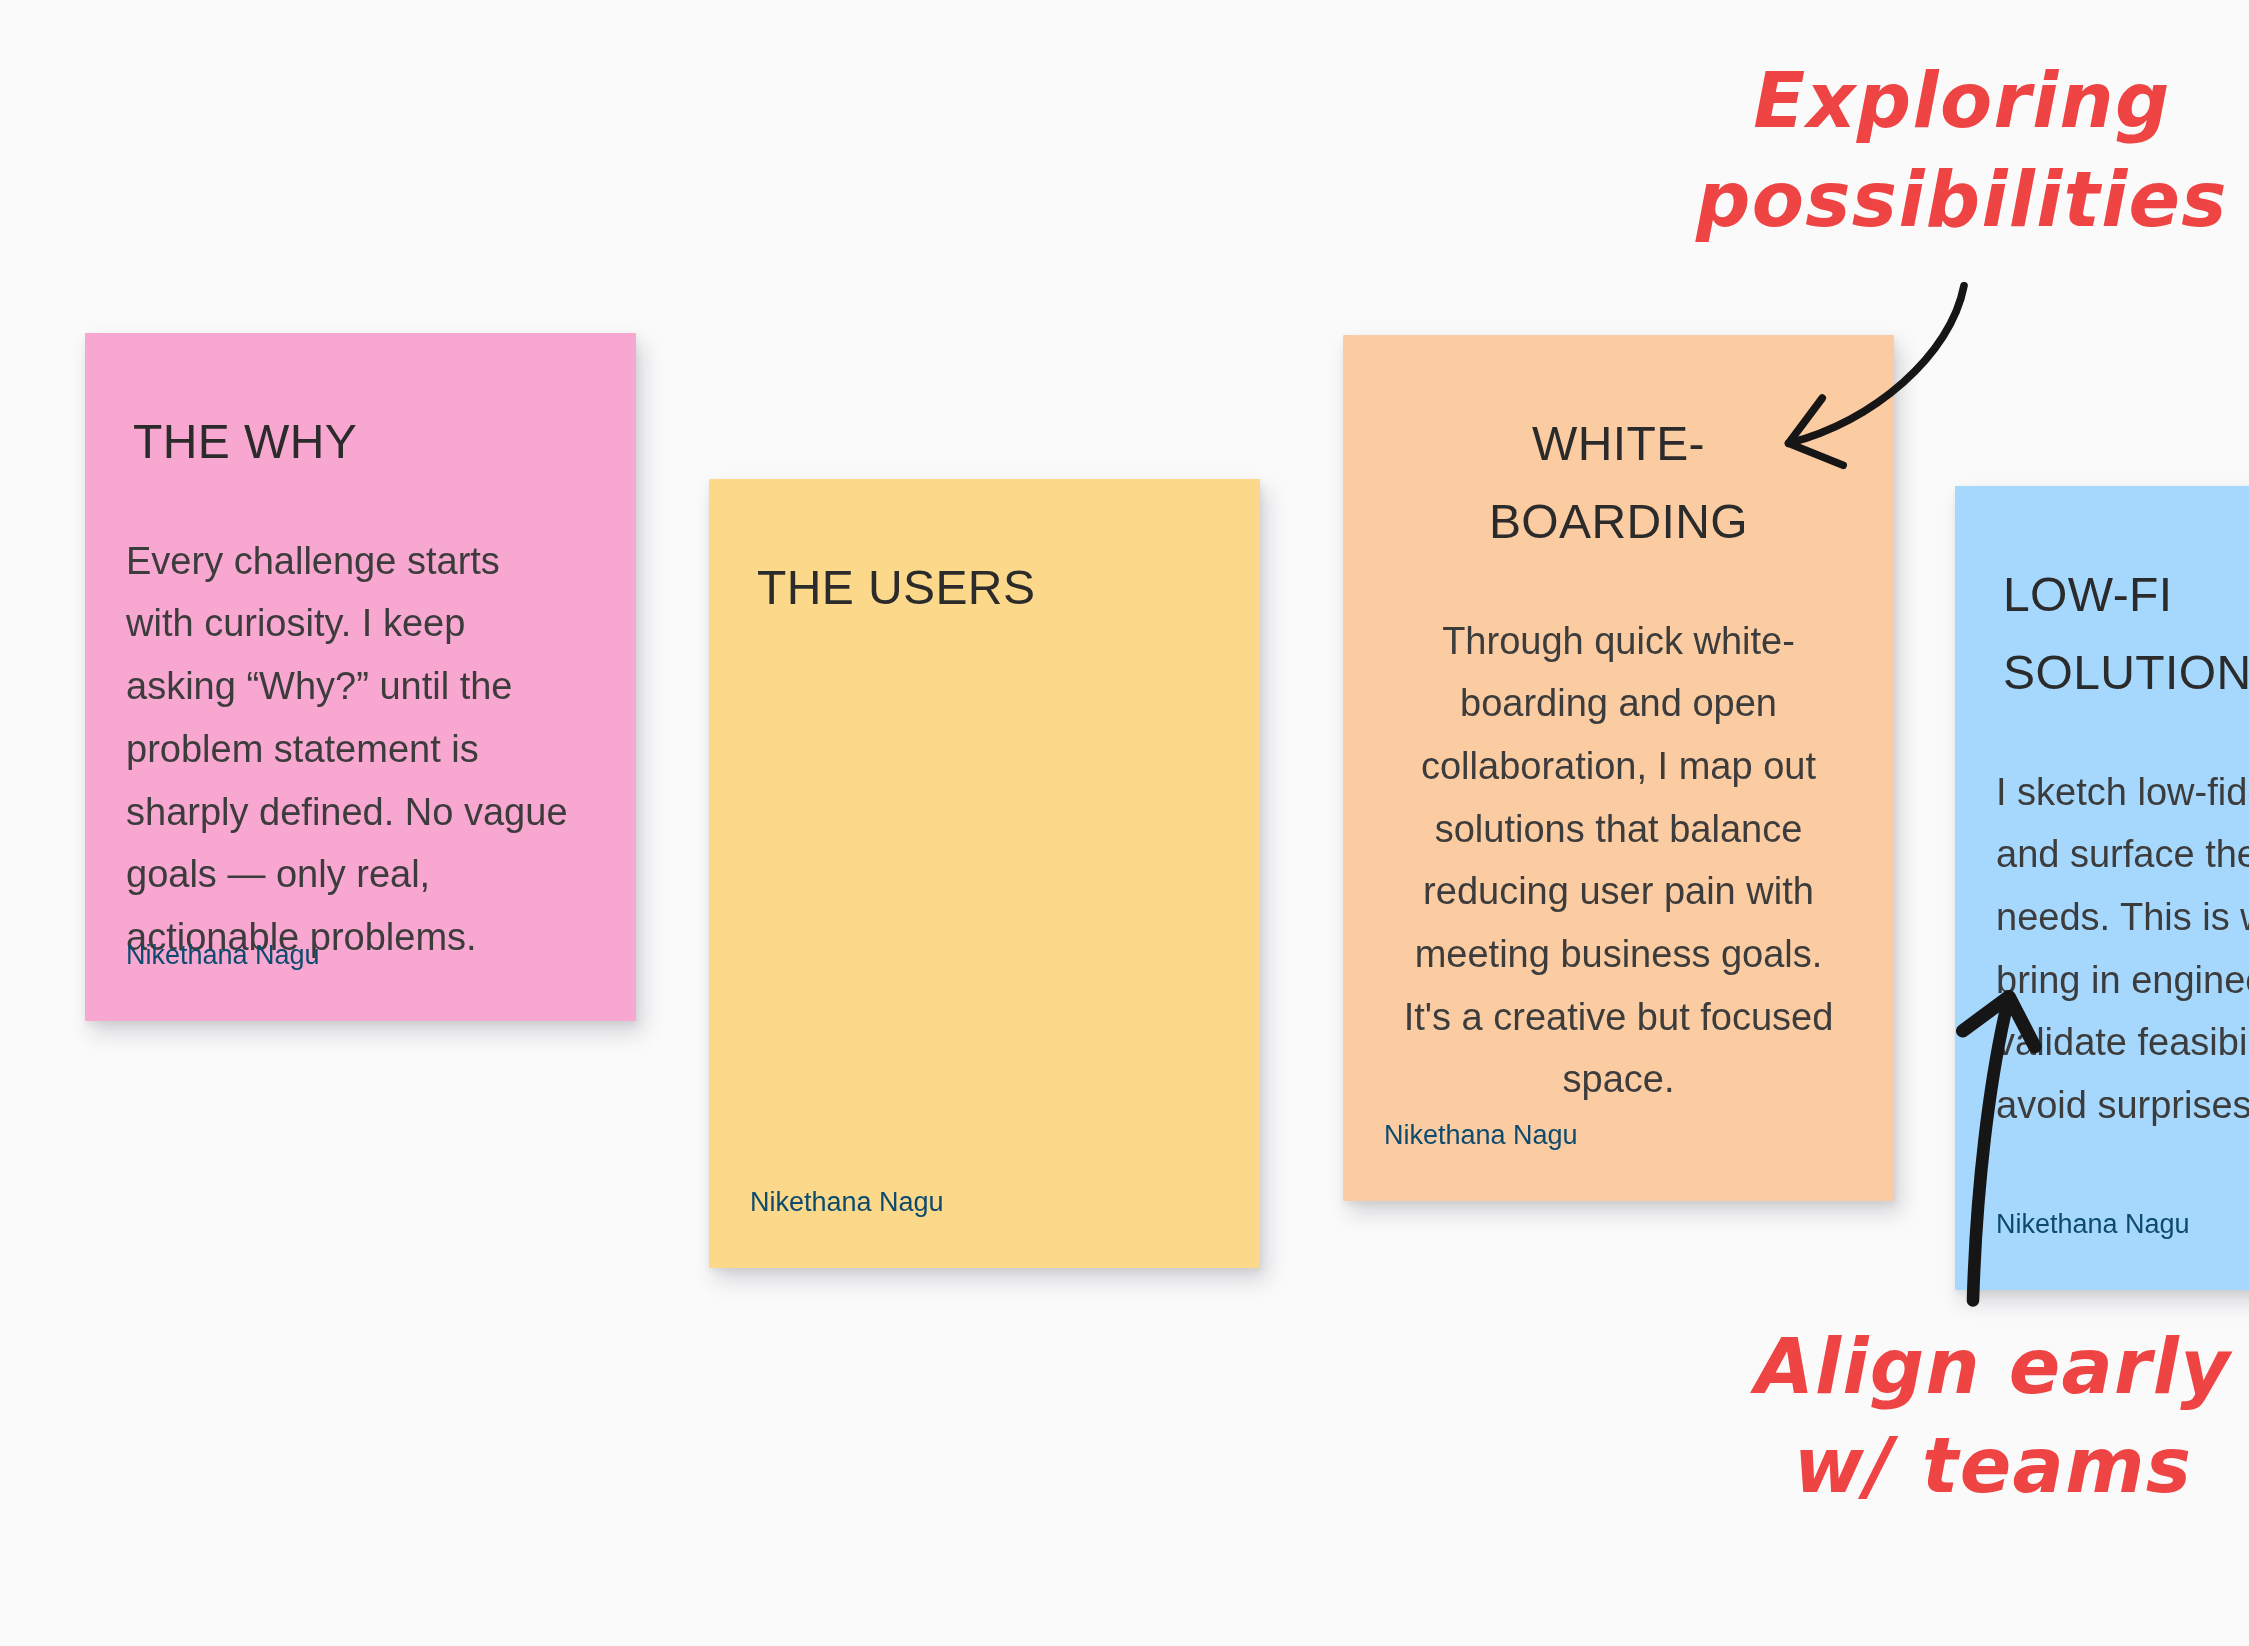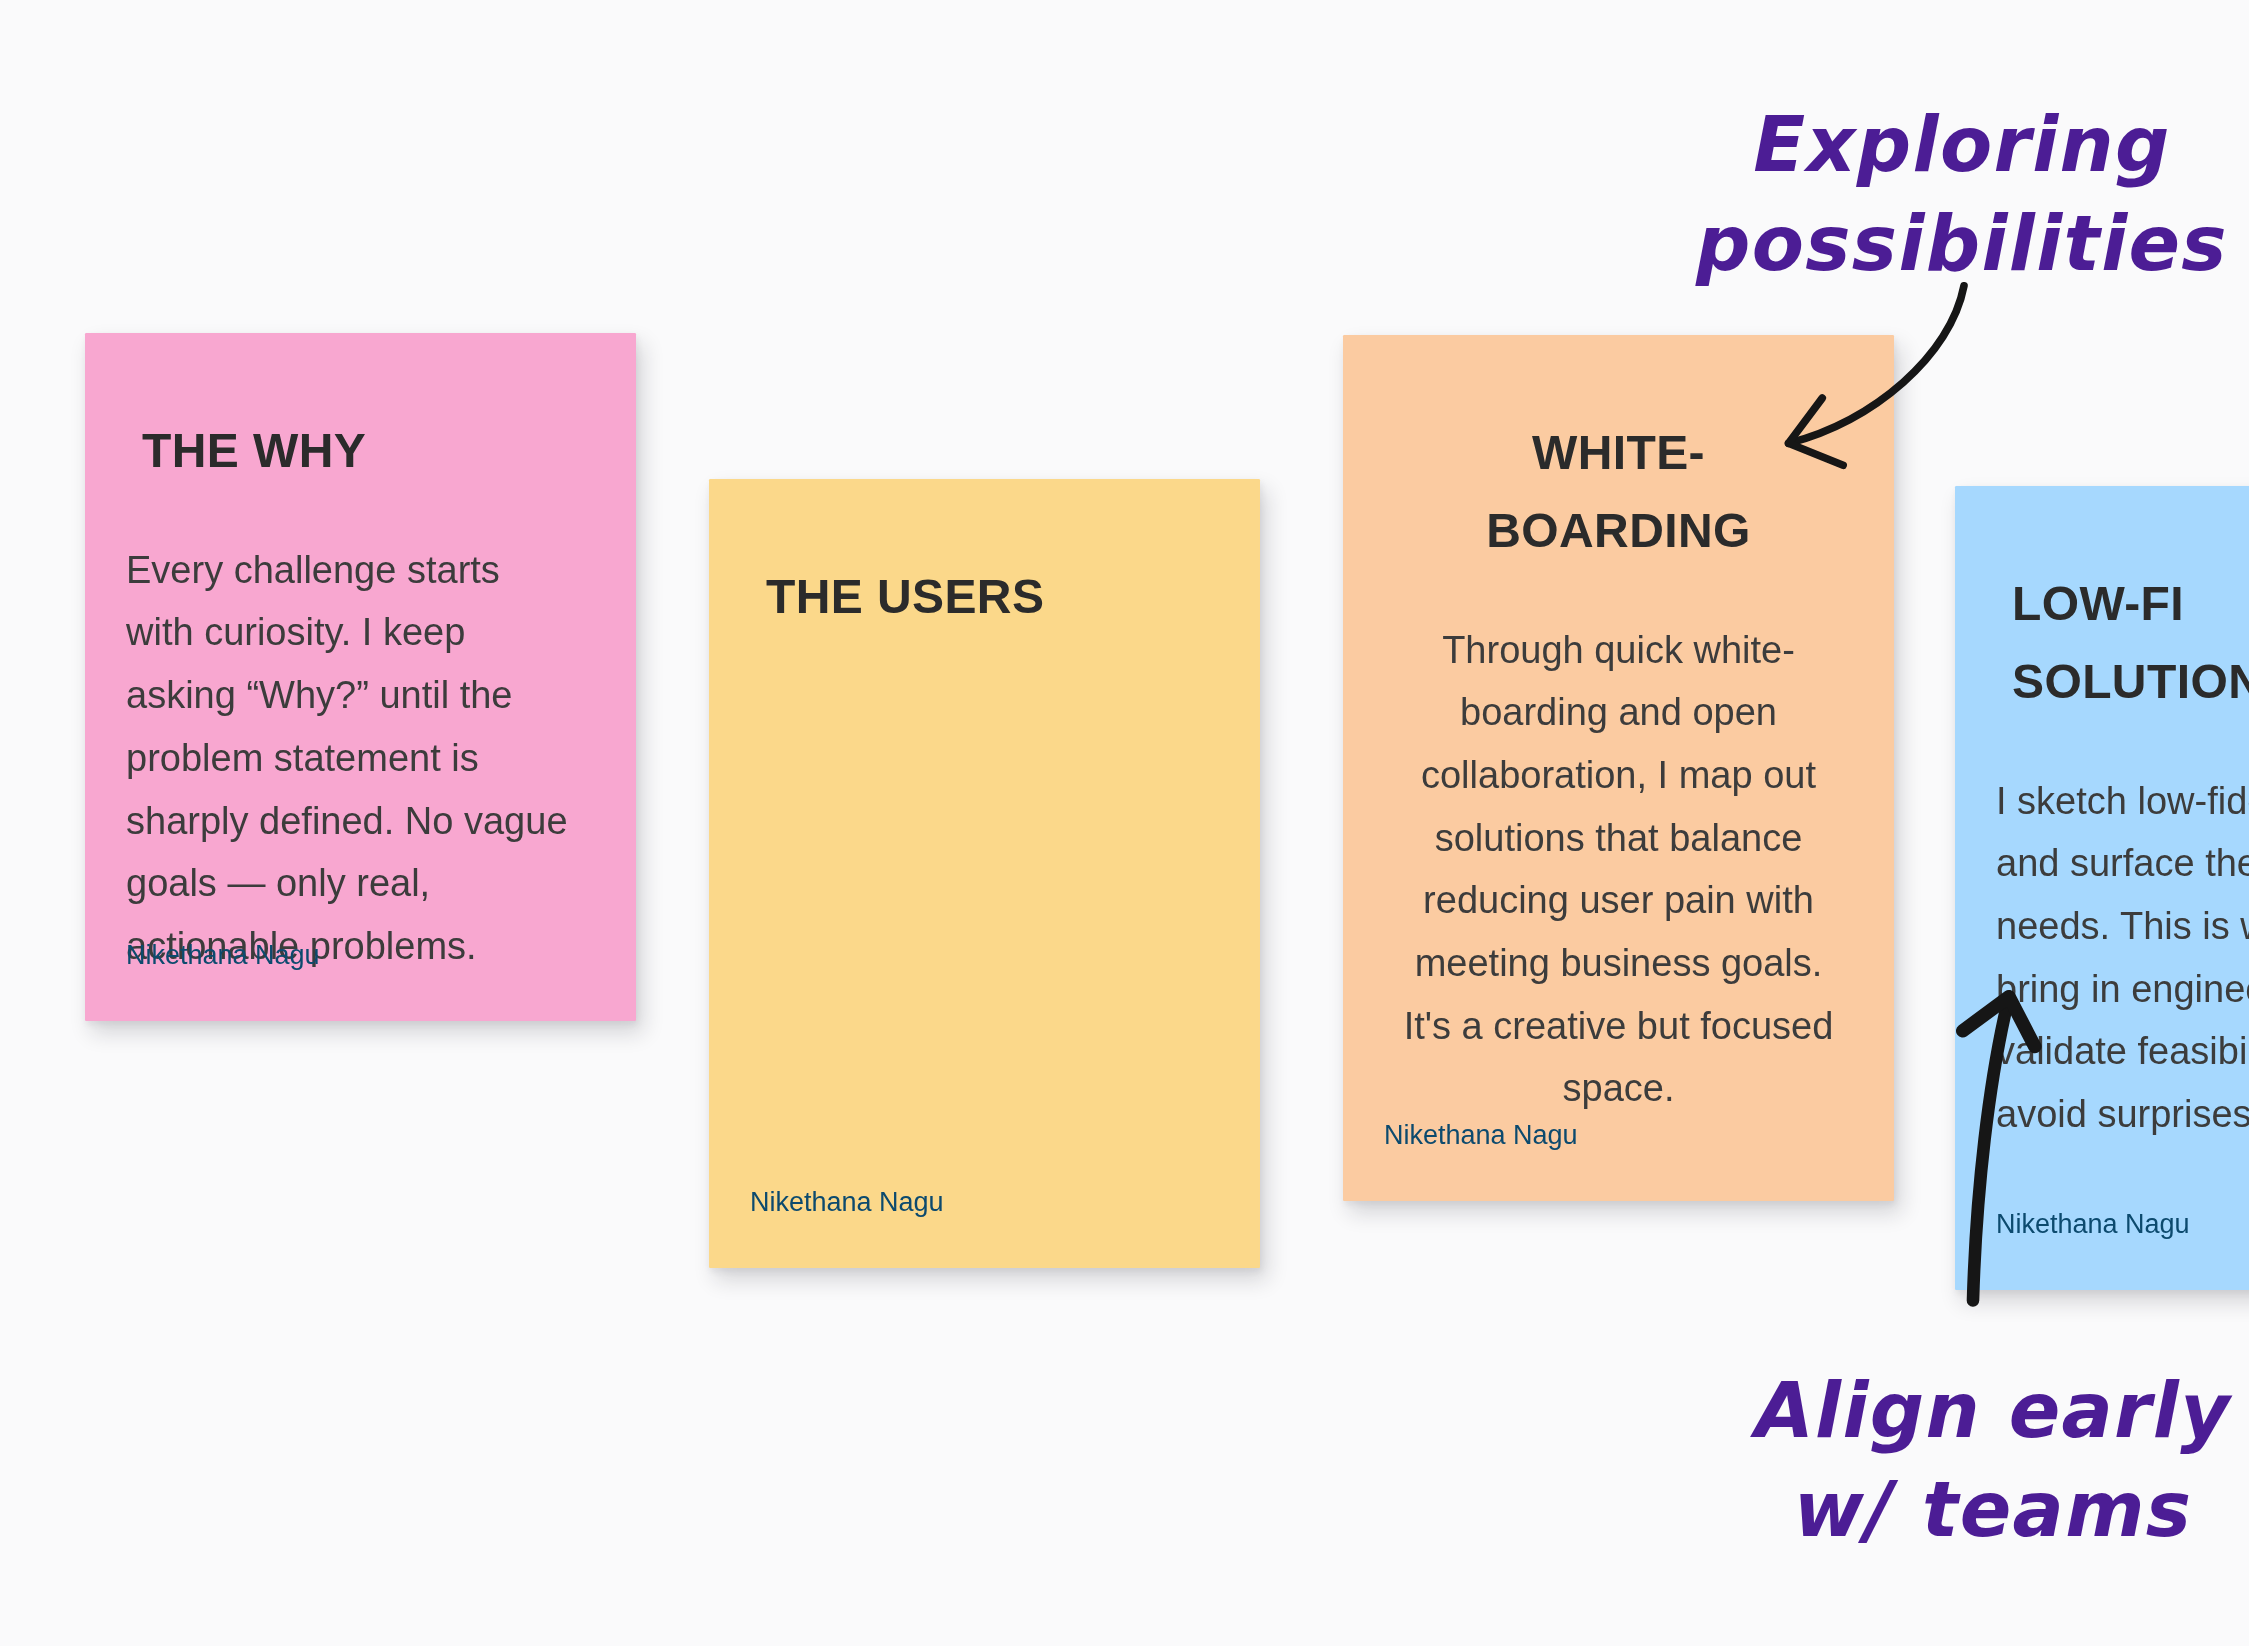--- a/index.html
+++ b/index.html
@@ -16,24 +16,24 @@
   }
   .card {
     position: absolute;
     box-sizing: border-box;
     padding: 63px 41px;
     border-radius: 1.3px;
     box-shadow: 6.3px 11.7px 21.6px rgba(25, 25, 40, 0.16), 1.8px 3.6px 6.3px rgba(25, 25, 40, 0.06);
     z-index: 1;
   }
   .card h2 {
-    margin: 16px;
+    margin: 7px;
     font-size: 48px;
     line-height: 1.62;
-    font-weight: bold;
+    font-weight: normal;
     letter-spacing: 0.4px;
     color: #2B2B2B;
     white-space: pre-line;
   }
   .card p {
     margin: 49px 0 0 0;
     font-size: 38px;
     line-height: 1.65;
     color: #3C3C3C;
     white-space: pre-line;
@@ -47,24 +47,23 @@
   }
   .annotation {
     position: absolute;
     z-index: 4;
     font-family: "DejaVu Sans", sans-serif;
     font-style: italic;
     font-weight: bold;
     font-size: 76px;
     line-height: 1.3;
     letter-spacing: 1.3px;
-    color: #4c1d95;
+    color: #ef4444;
     text-align: center;
     white-space: pre-line;
-    margin-top: 44px;
   }
   .arrows {
     position: absolute;
     left: 0;
     top: 0;
     z-index: 5;
     pointer-events: none;
   }
   .arrow-path {
     fill: none;

